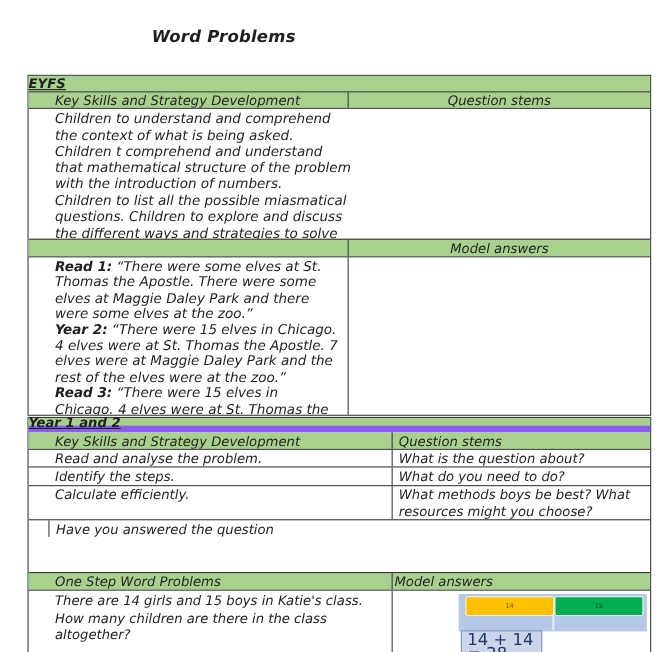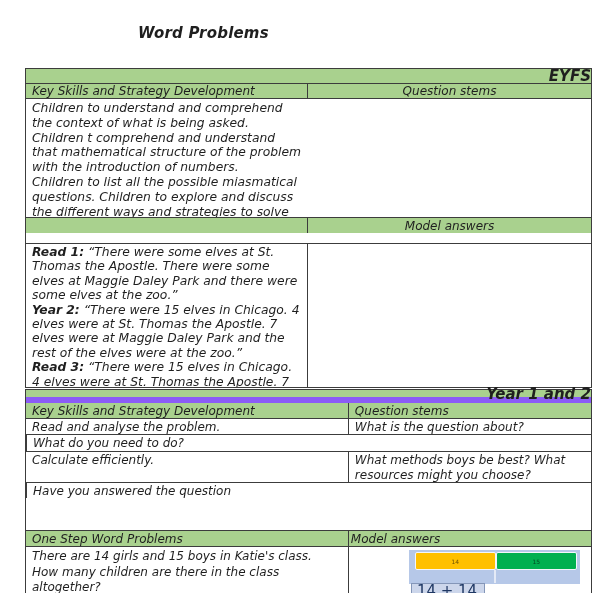--- a/index.html
+++ b/index.html
@@ -4,24 +4,24 @@
 <style>
   html,body{margin:0;padding:0;background:#fff;}
   #page{position:relative;width:600px;height:593px;background:#ffffff;overflow:hidden;
         font-family:"DejaVu Sans",sans-serif;color:#1f1f1f;}
   .script{font-style:italic;}
   #title{position:absolute;left:108px;top:24px;font-size:15px;font-weight:bold;letter-spacing:.2px;margin-left:30px;}
   #tables{position:absolute;left:25px;top:68px;width:567px;}
   .tbl{border:1.5px solid #3c3c3c;box-sizing:border-box;width:100%;}
   .tbl + .tbl{margin-top:1px;}
   .row{display:flex;box-sizing:border-box;}
-  .row + .row{border-top:1px solid #3c3c3c;}
+  .row + .row{border-top:1px solid #3c3c3c;padding-left:18px;}
   .green{background:#a9d18e;}
   .cell{box-sizing:border-box;padding:0 6px;overflow:hidden;}
-  .sec-head{justify-content:flex-end;align-items:center;font-weight:bold;font-size:15px;}
+  .sec-head{justify-content:flex-start;align-items:center;font-weight:bold;font-size:12px;text-decoration:underline;}
   
   .e-left{width:282px;}
   .e-right{width:285px;border-left:1px solid #3c3c3c;}
   
   .y-left{width:323px;}
   .y-right{width:244px;border-left:1px solid #3c3c3c;}
   .hdr{font-size:12px;display:flex;align-items:center;}
   .center{justify-content:center;text-align:center;}
   .body-txt{font-size:12.3px;line-height:14.8px;padding-top:2px;}
   .reads{font-size:12.3px;line-height:14.4px;padding-top:1px;}
@@ -66,21 +66,21 @@
           <div>Children to understand and comprehend the context of what is being asked.</div>
           <div>Children t comprehend and understand that mathematical structure of the problem with the introduction of numbers.</div>
           <div>Children to list all the possible miasmatical questions. Children to explore and discuss the different ways and strategies to solve the problems.</div>
         </div>
         <div class="cell e-right"></div>
       </div>
       <div class="row green" style="height:16px;">
         <div class="cell e-left"></div>
         <div class="cell e-right hdr script center">Model answers</div>
       </div>
-      <div class="row" style="height:144px;margin-top:10px;">
+      <div class="row" style="height:144px;">
         <div class="cell e-left reads script">
           <p><b>Read 1:</b> <span>“There were some elves at St. Thomas the Apostle. There were some elves at Maggie Daley Park and there were some elves at the zoo.”</span></p>
           <p><b>Year 2:</b> <span>“There were 15 elves in Chicago. 4 elves were at St. Thomas the Apostle. 7 elves were at Maggie Daley Park and the rest of the elves were at the zoo.”</span></p>
           <p><b>Read 3:</b> <span>“There were 15 elves in Chicago. 4 elves were at St. Thomas the Apostle. 7 were elves at Maggie Daley Park and the rest of the elves were at the zoo. How many elves were at the zoo?”</span></p>
         </div>
         <div class="cell e-right"></div>
       </div>
     </div>
 
     <div class="tbl">
@@ -90,20 +90,21 @@
       <div class="row green after-cyan" style="height:15px;">
         <div class="cell y-left hdr script">Key Skills and Strategy Development</div>
         <div class="cell y-right hdr script">Question stems</div>
       </div>
 
       <div class="row" style="height:16px;">
         <div class="cell y-left sk script">Read and analyse the problem.</div>
         <div class="cell y-right sk script">What is the question about?</div>
       </div>
       <div class="row" style="height:17px;">
+        <div class="cell y-left sk script">Identify the steps.</div>
         <div class="cell y-right sk script">What do you need to do?</div>
       </div>
       <div class="row" style="height:31px;">
         <div class="cell y-left sk script">Calculate efficiently.</div>
         <div class="cell y-right sk script" style="line-height:15px;">What methods boys be best? What resources might you choose?</div>
       </div>
       <div class="row" style="height:16px;">
         <div class="cell y-right sk script">Have you answered the question correctly?</div>
       </div>
 

